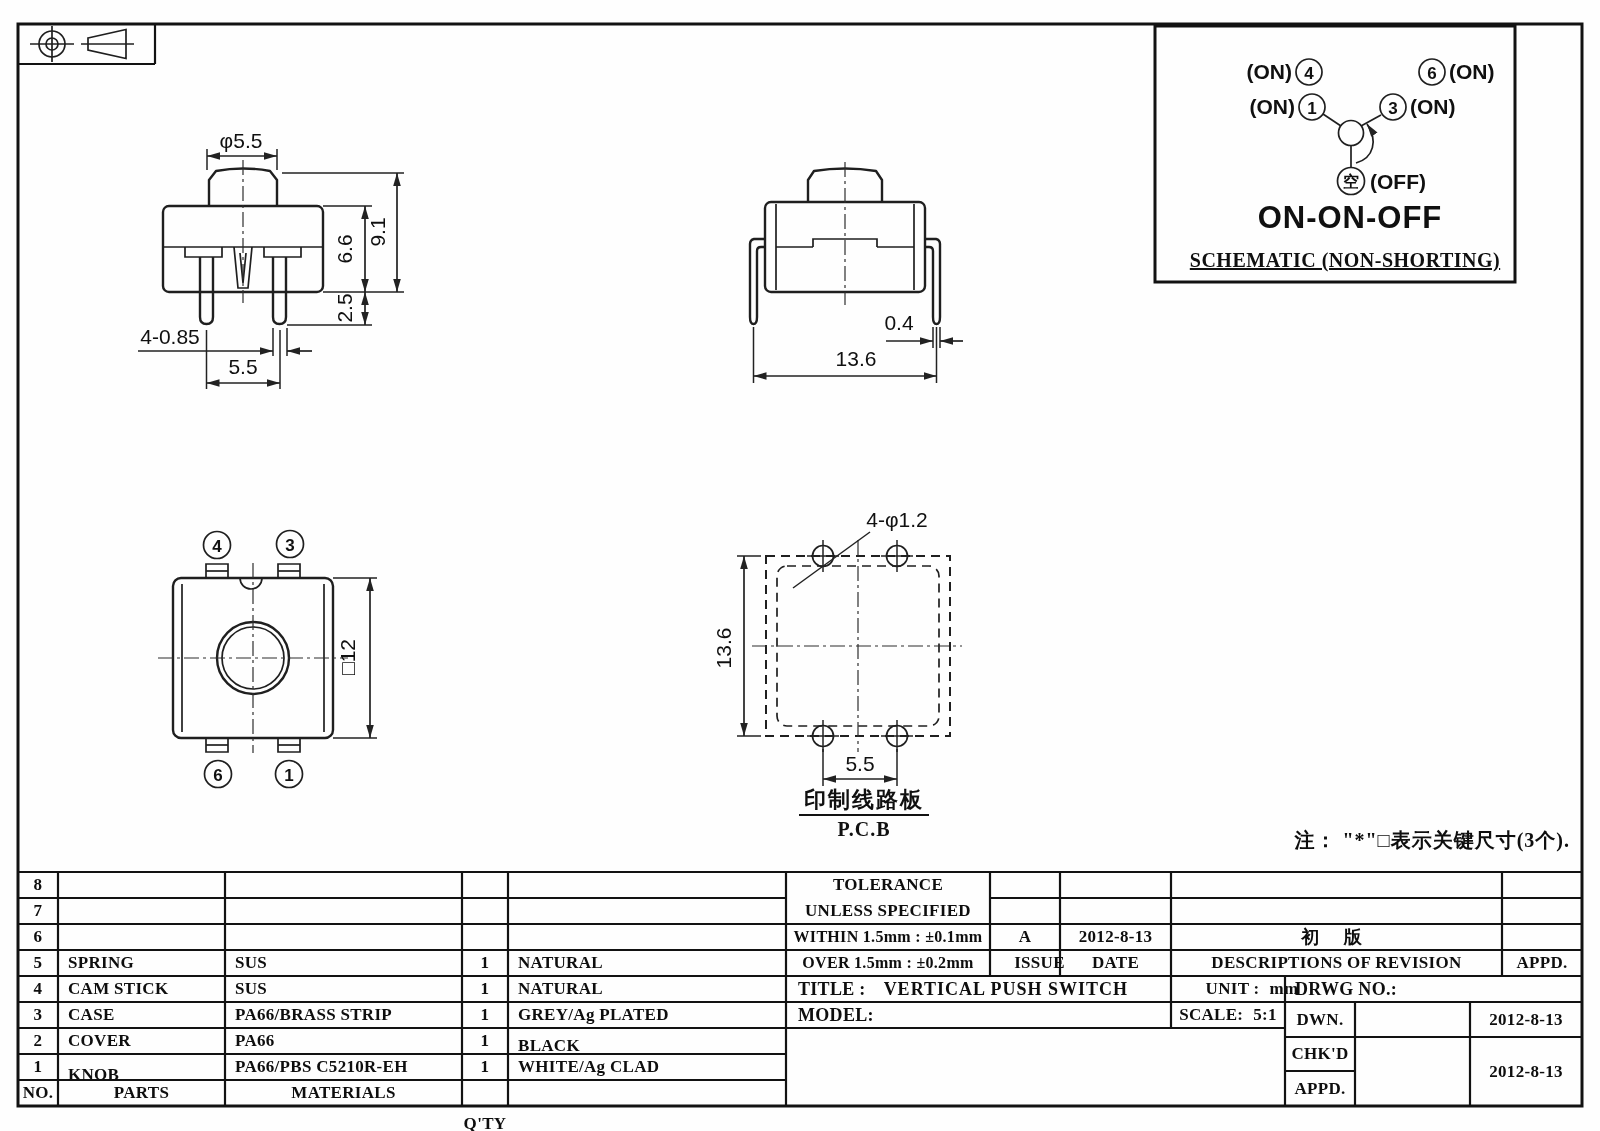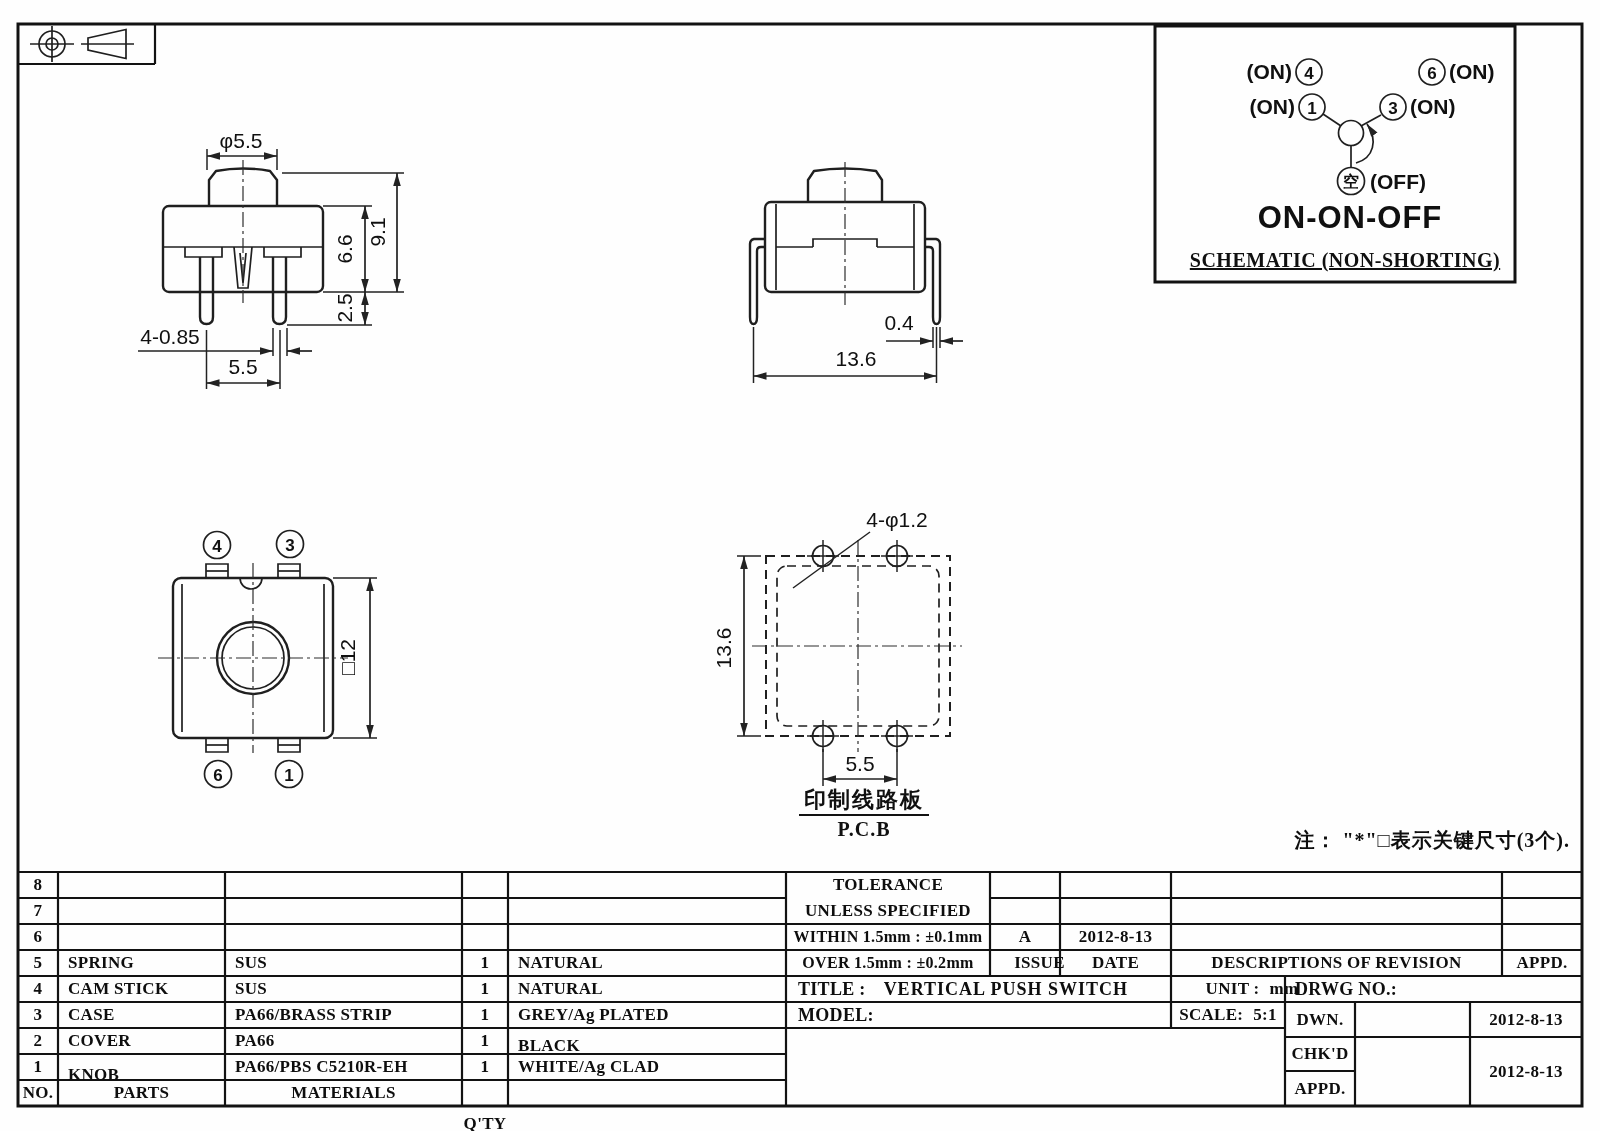--- a/index.html
+++ b/index.html
@@ -285,20 +285,21 @@
 <div class="t ctr" style="left:225px;top:1080px;width:237px;height:26px;">MATERIALS</div>
 <div class="t ctr" style="left:462px;top:1080px;width:46px;height:26px;margin-top:31px;">Q'TY</div>
 
 <div class="t ctr" style="left:786px;top:872px;width:204px;height:26px;">TOLERANCE</div>
 <div class="t ctr" style="left:786px;top:898px;width:204px;height:26px;">UNLESS  SPECIFIED</div>
 <div class="t ctr sm" style="left:786px;top:924px;width:204px;height:26px;">WITHIN 1.5mm : ±0.1mm</div>
 <div class="t ctr sm" style="left:786px;top:950px;width:204px;height:26px;">OVER 1.5mm : ±0.2mm</div>
 
 <div class="t ctr" style="left:990px;top:924px;width:70px;height:26px;">A</div>
 <div class="t ctr" style="left:1060px;top:924px;width:111px;height:26px;">2012-8-13</div>
+<div class="t ctr cnserif" style="left:1171px;top:924px;width:331px;height:26px;">初 版</div>
 <div class="t ctr" style="left:990px;top:950px;width:70px;height:26px;padding-left:29px;">ISSUE</div>
 <div class="t ctr" style="left:1060px;top:950px;width:111px;height:26px;">DATE</div>
 <div class="t ctr" style="left:1171px;top:950px;width:331px;height:26px;text-align:center;">DESCRIPTIONS OF REVISION</div>
 <div class="t ctr" style="left:1502px;top:950px;width:80px;height:26px;">APPD.</div>
 
 <div class="t" style="left:786px;top:976px;width:385px;height:26px;font-size:18px;padding-left:12px;">
   <span class="lbl-gap">TITLE :</span>
   <span style="letter-spacing:1px;">VERTICAL PUSH SWITCH</span>
 </div>
 <div class="t ctr" style="left:1171px;top:976px;width:114px;height:26px;padding-left:48px;">

